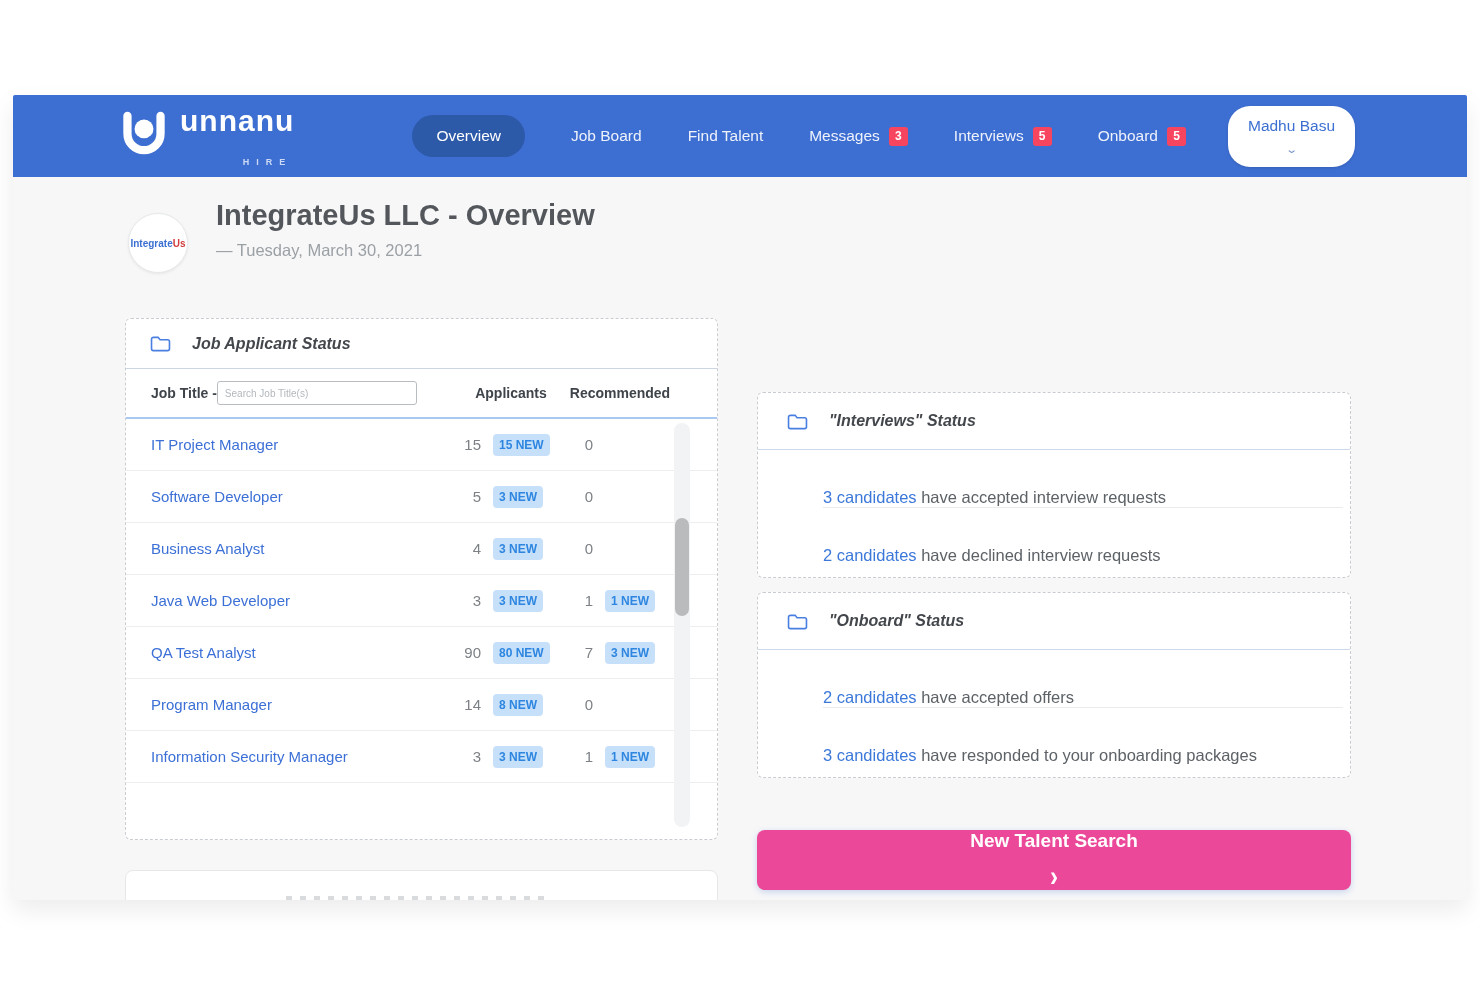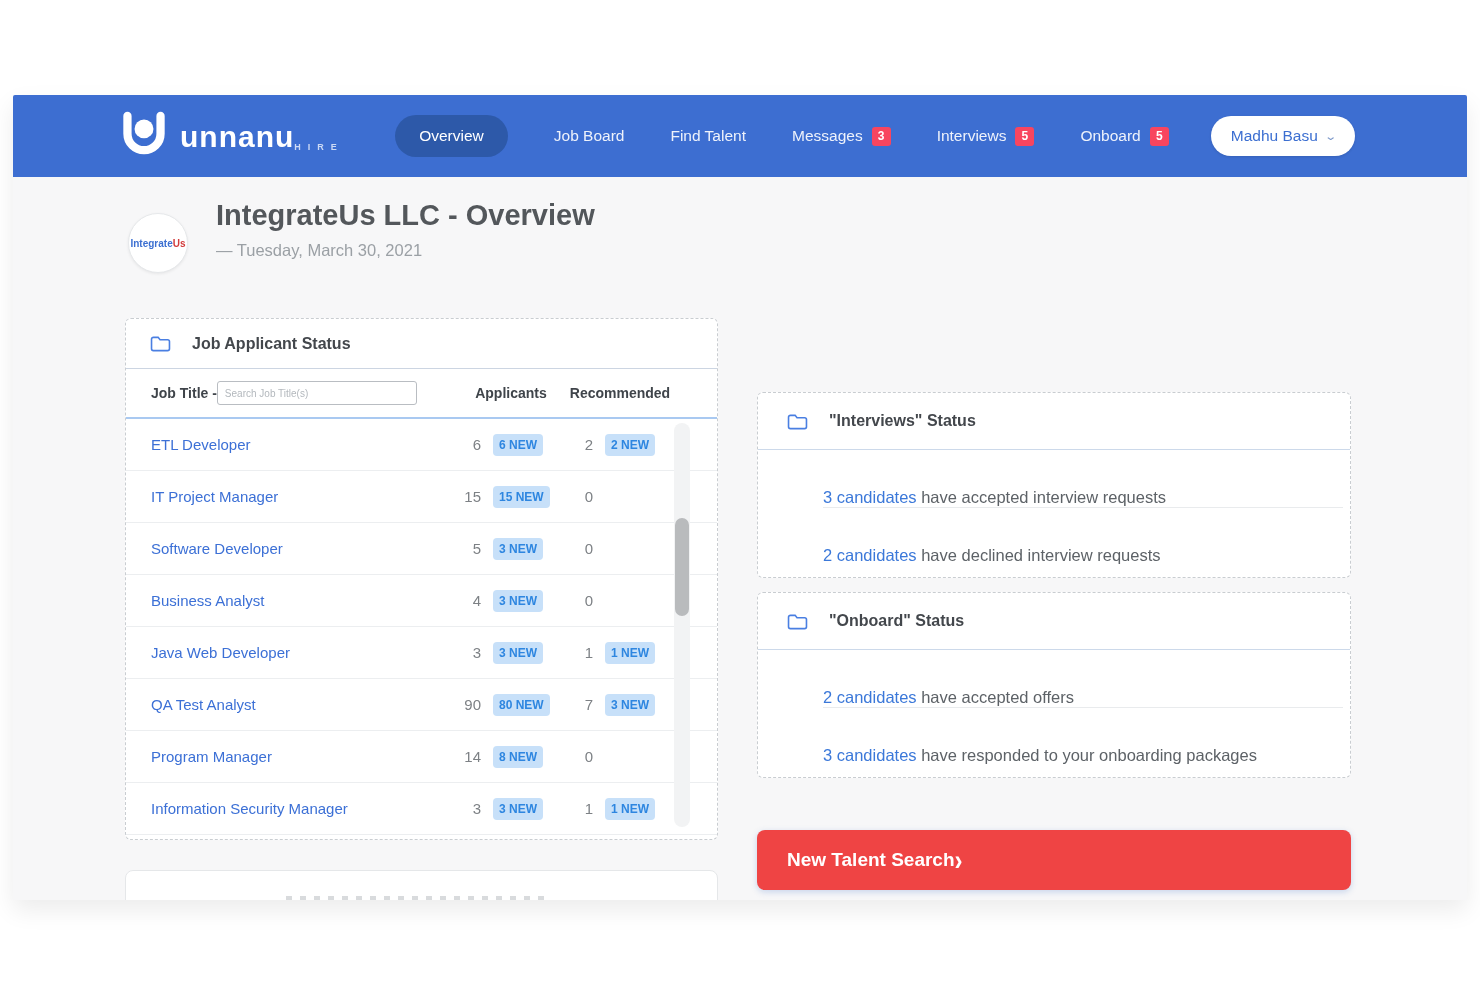--- a/index.html
+++ b/index.html
@@ -11,35 +11,35 @@
     box-shadow:0 10px 24px rgba(0,0,0,.08);
   }
 
   
   .navbar {
     height:82px; background:#3d6ed1; display:flex; align-items:center;
     padding:0 112px 0 105px; color:#fff;
   }
   .brand { display:flex; align-items:center; gap:10px; }
   .brand-icon { width:52px; height:52px; }
-  .brand-word { display:flex; flex-direction:row; align-items:flex-end; line-height:1; }
+  .brand-word { display:flex; flex-direction:column; align-items:flex-end; line-height:1; }
   .brand-name { font-size:30px; font-weight:700; letter-spacing:1px; color:#fff; text-transform:lowercase; }
   .brand-sub { font-size:9px; font-weight:700; letter-spacing:7px; color:#cddaf5; margin-top:22px; margin-right:2px; }
   .nav-menu { margin-left:auto; display:flex; align-items:center; gap:46px; }
   .nav-item { font-size:15.5px; color:#eef2fb; cursor:pointer; display:flex; align-items:center; white-space:nowrap; }
   .nav-item.active { background:#2d59a9; padding:12px 24px; border-radius:24px; color:#fff; }
   .nav-badge {
     display:inline-block; margin-left:9px; min-width:19px; height:19px; line-height:19px;
     background:#f8455f; color:#fff; font-size:12px; font-weight:700; text-align:center;
     border-radius:3px; padding:0 4px;
   }
   .user-btn {
     margin-left:42px; background:#fff; color:#3c6fd1; font-size:15.5px; font-weight:500;
     padding:11px 20px; border-radius:22px; display:flex; align-items:center; gap:8px;
-    border:none; cursor:pointer; box-shadow:0 1px 3px rgba(0,0,0,.12);
+    border:none; cursor:pointer; box-shadow:0 1px 3px rgba(0,0,0,.12);flex-direction:column;
   }
   .chev-down { font-size:11px; color:#7b97c9; transform:scaleX(1.4); display:inline-block; }
 
   
   .content { position:relative; height:723px; overflow:hidden; }
 
   .avatar {
     position:absolute; left:115px; top:36px; width:60px; height:60px; border-radius:50%;
     background:#fff; border:1px solid #e6e8ea; box-shadow:0 1px 3px rgba(0,0,0,.07);
     display:flex; align-items:center; justify-content:center; font-size:10px; font-weight:700;
@@ -49,21 +49,21 @@
   .page-subtitle { position:absolute; left:203px; top:64px; font-size:16.5px; color:#9ba0a5; }
 
   .panel {
     position:absolute; background:#fff; border:1px dashed #c9cdd1; border-radius:6px;
   }
 
   
   .job-panel { left:112px; top:141px; width:593px; height:522px; }
   .panel-head { height:50px; display:flex; align-items:center; padding-left:24px; border-bottom:1px solid #ccd5e2; }
   .folder-icon { width:21px; height:17px; flex:none; }
-  .panel-title { margin-left:21px; font-size:16px; font-weight:700; color:#43474c; }
+  .panel-title { margin-left:21px; font-size:16px; font-weight:700; color:#43474c;font-style:italic; }
 
   .filter-row {
     height:48px; display:grid; grid-template-columns:1fr 112px 106px; align-items:center;
     padding:0 44px 0 25px;
   }
   .filter-label-wrap { display:flex; align-items:center; gap:0; }
   .filter-label { font-size:14px; font-weight:700; color:#3f444a; white-space:nowrap; }
   .filter-input {
     width:200px; height:24px; border:1px solid #b9bdc2; border-radius:3px;
     font-size:10px; padding:0 7px; color:#555; outline:none;
@@ -111,23 +111,24 @@
 
   .status-panel { left:744px; width:594px; height:186px; }
   .interviews-panel { top:215px; }
   .onboard-panel { top:415px; }
   .status-head { height:57px; display:flex; align-items:center; padding-left:29px; border-bottom:1px solid #ccd9ea; }
   .status-row { height:57px; display:flex; align-items:flex-end; padding-left:65px; font-size:16.5px; color:#5d6267; }
   .status-divider { height:1px; background:#e9ebed; margin:0 7px 0 65px; }
 
   .cta-btn {
     position:absolute; left:744px; top:653px; width:594px; height:60px;
-    background:#ef4444; border:none; border-radius:8px; cursor:pointer;
-    display:flex; align-items:center; padding:0 30px;
+    background:#ec4899; border:none; border-radius:8px; cursor:pointer;
+    display:flex; align-items:center; justify-content:space-between; padding:0 30px;
     box-shadow:0 2px 6px rgba(60,110,200,.25);
+    flex-direction:column;
   }
   .cta-label { color:#fff; font-size:19px; font-weight:700; }
   .cta-chev { color:#fff; font-size:24px; font-weight:700; transform:scaleY(1.25); }
 </style>
 </head>
 <body>
 
 <div class="app-card">
 
   <header class="navbar">
@@ -192,27 +193,20 @@
         <div class="filter-label-wrap">
           <span class="filter-label">Job Title -</span>
           <input class="filter-input" type="text" placeholder="Search Job Title(s)" style="">
         </div>
         <div class="col-head">Applicants</div>
         <div class="col-head">Recommended</div>
       </div>
 
       <div class="job-table">
         <div class="job-row">
-          <span class="job-title-link">ETL Developer</span>
-          <span class="num">6</span>
-          <span class="new-badge">6 NEW</span>
-          <span class="num">2</span>
-          <span class="new-badge">2 NEW</span>
-        </div>
-        <div class="job-row">
           <span class="job-title-link">IT Project Manager</span>
           <span class="num">15</span>
           <span class="new-badge">15 NEW</span>
           <span class="num">0</span>
 
         </div>
         <div class="job-row">
           <span class="job-title-link">Software Developer</span>
           <span class="num">5</span>
           <span class="new-badge">3 NEW</span>

